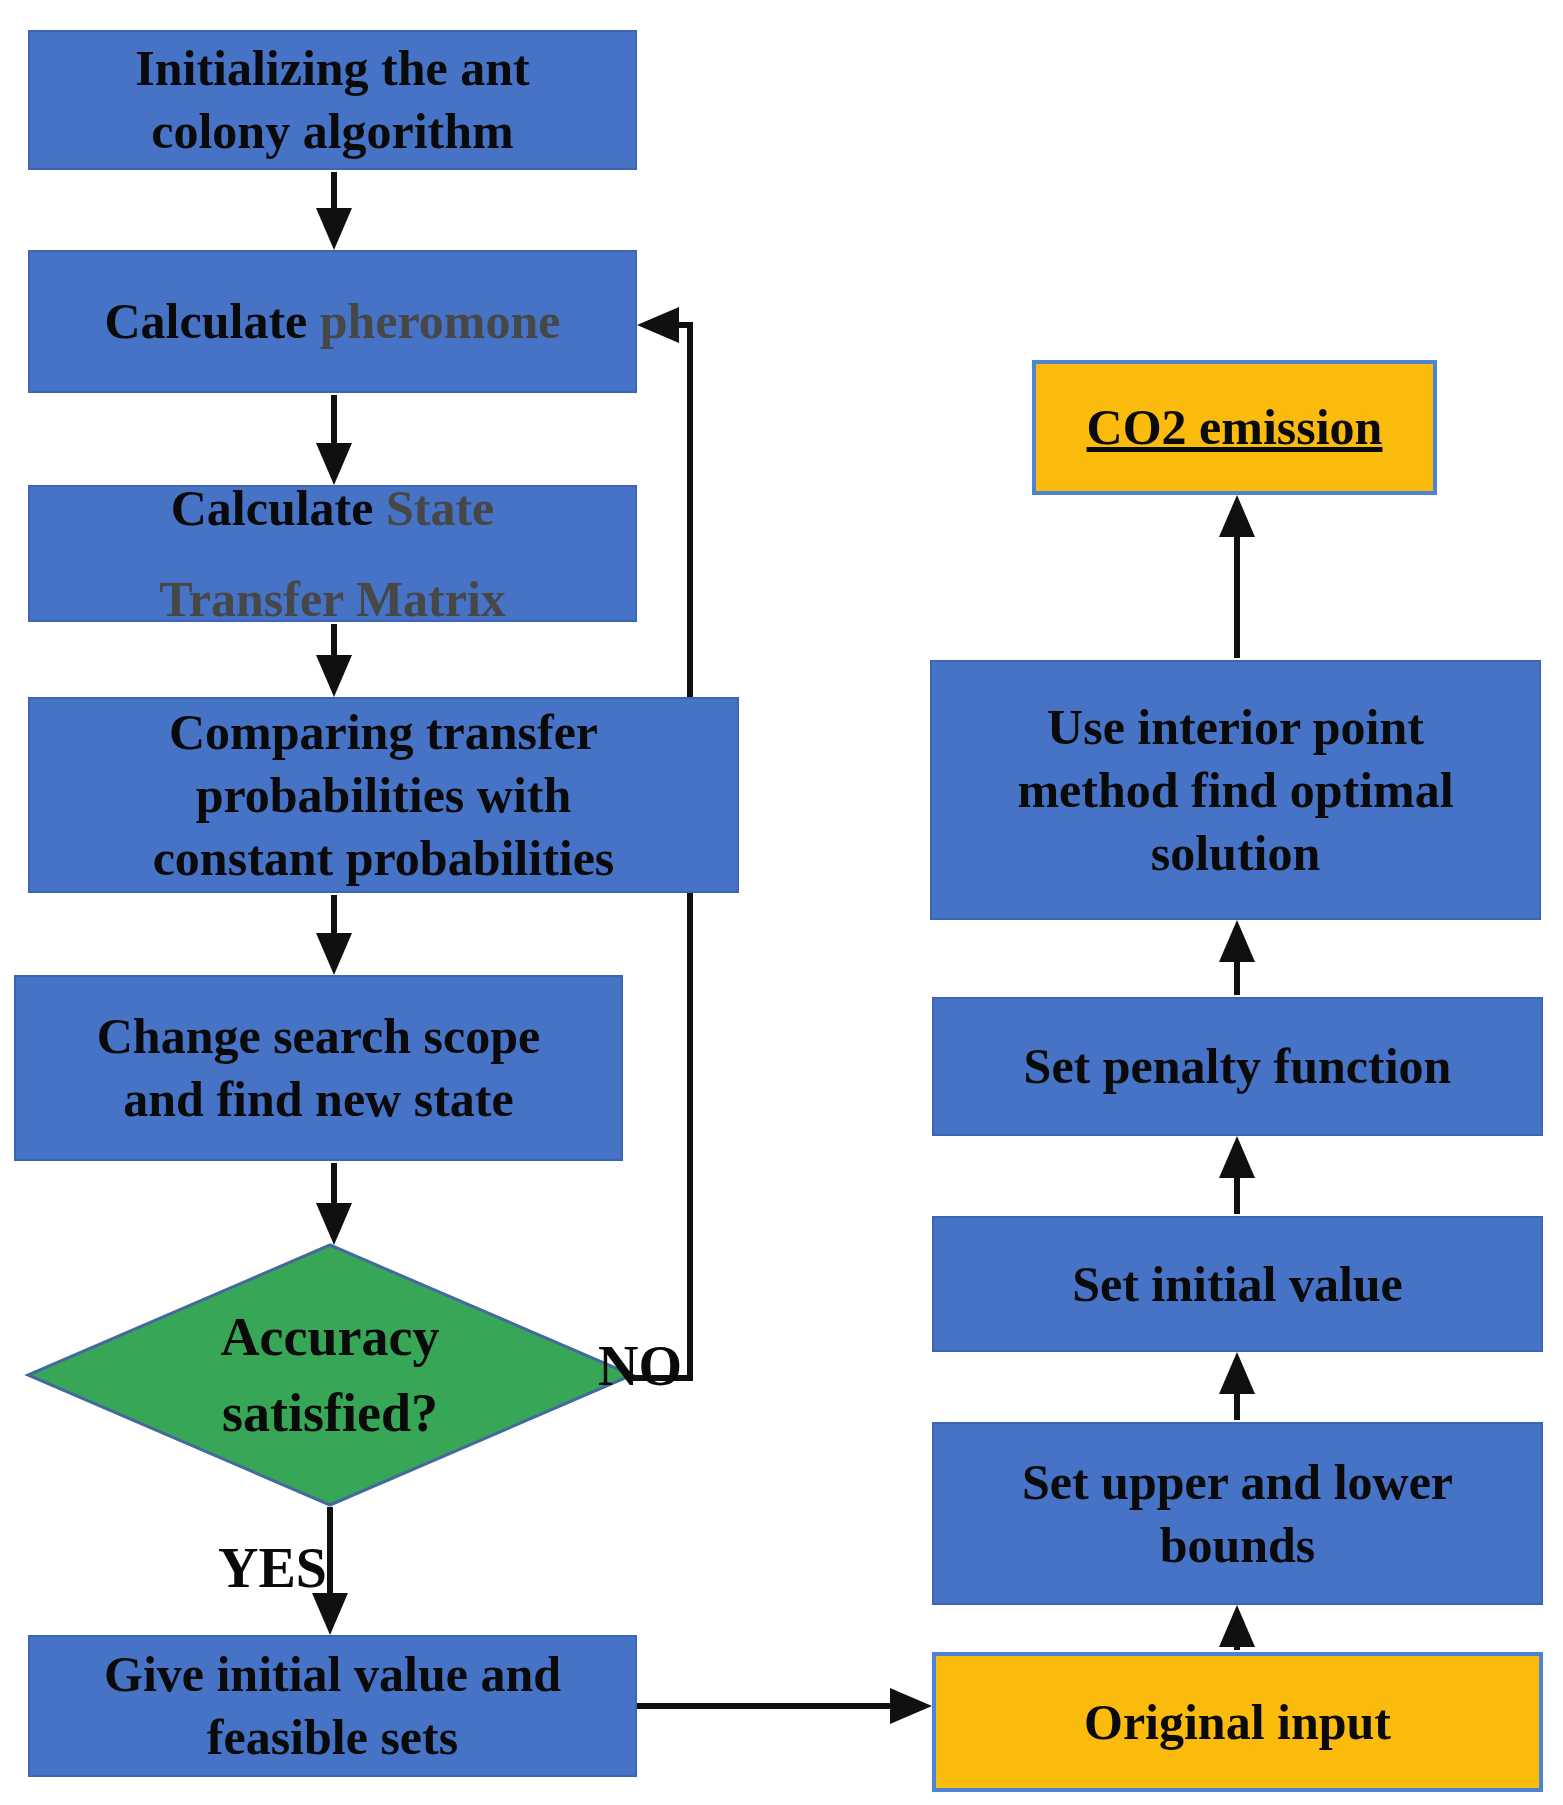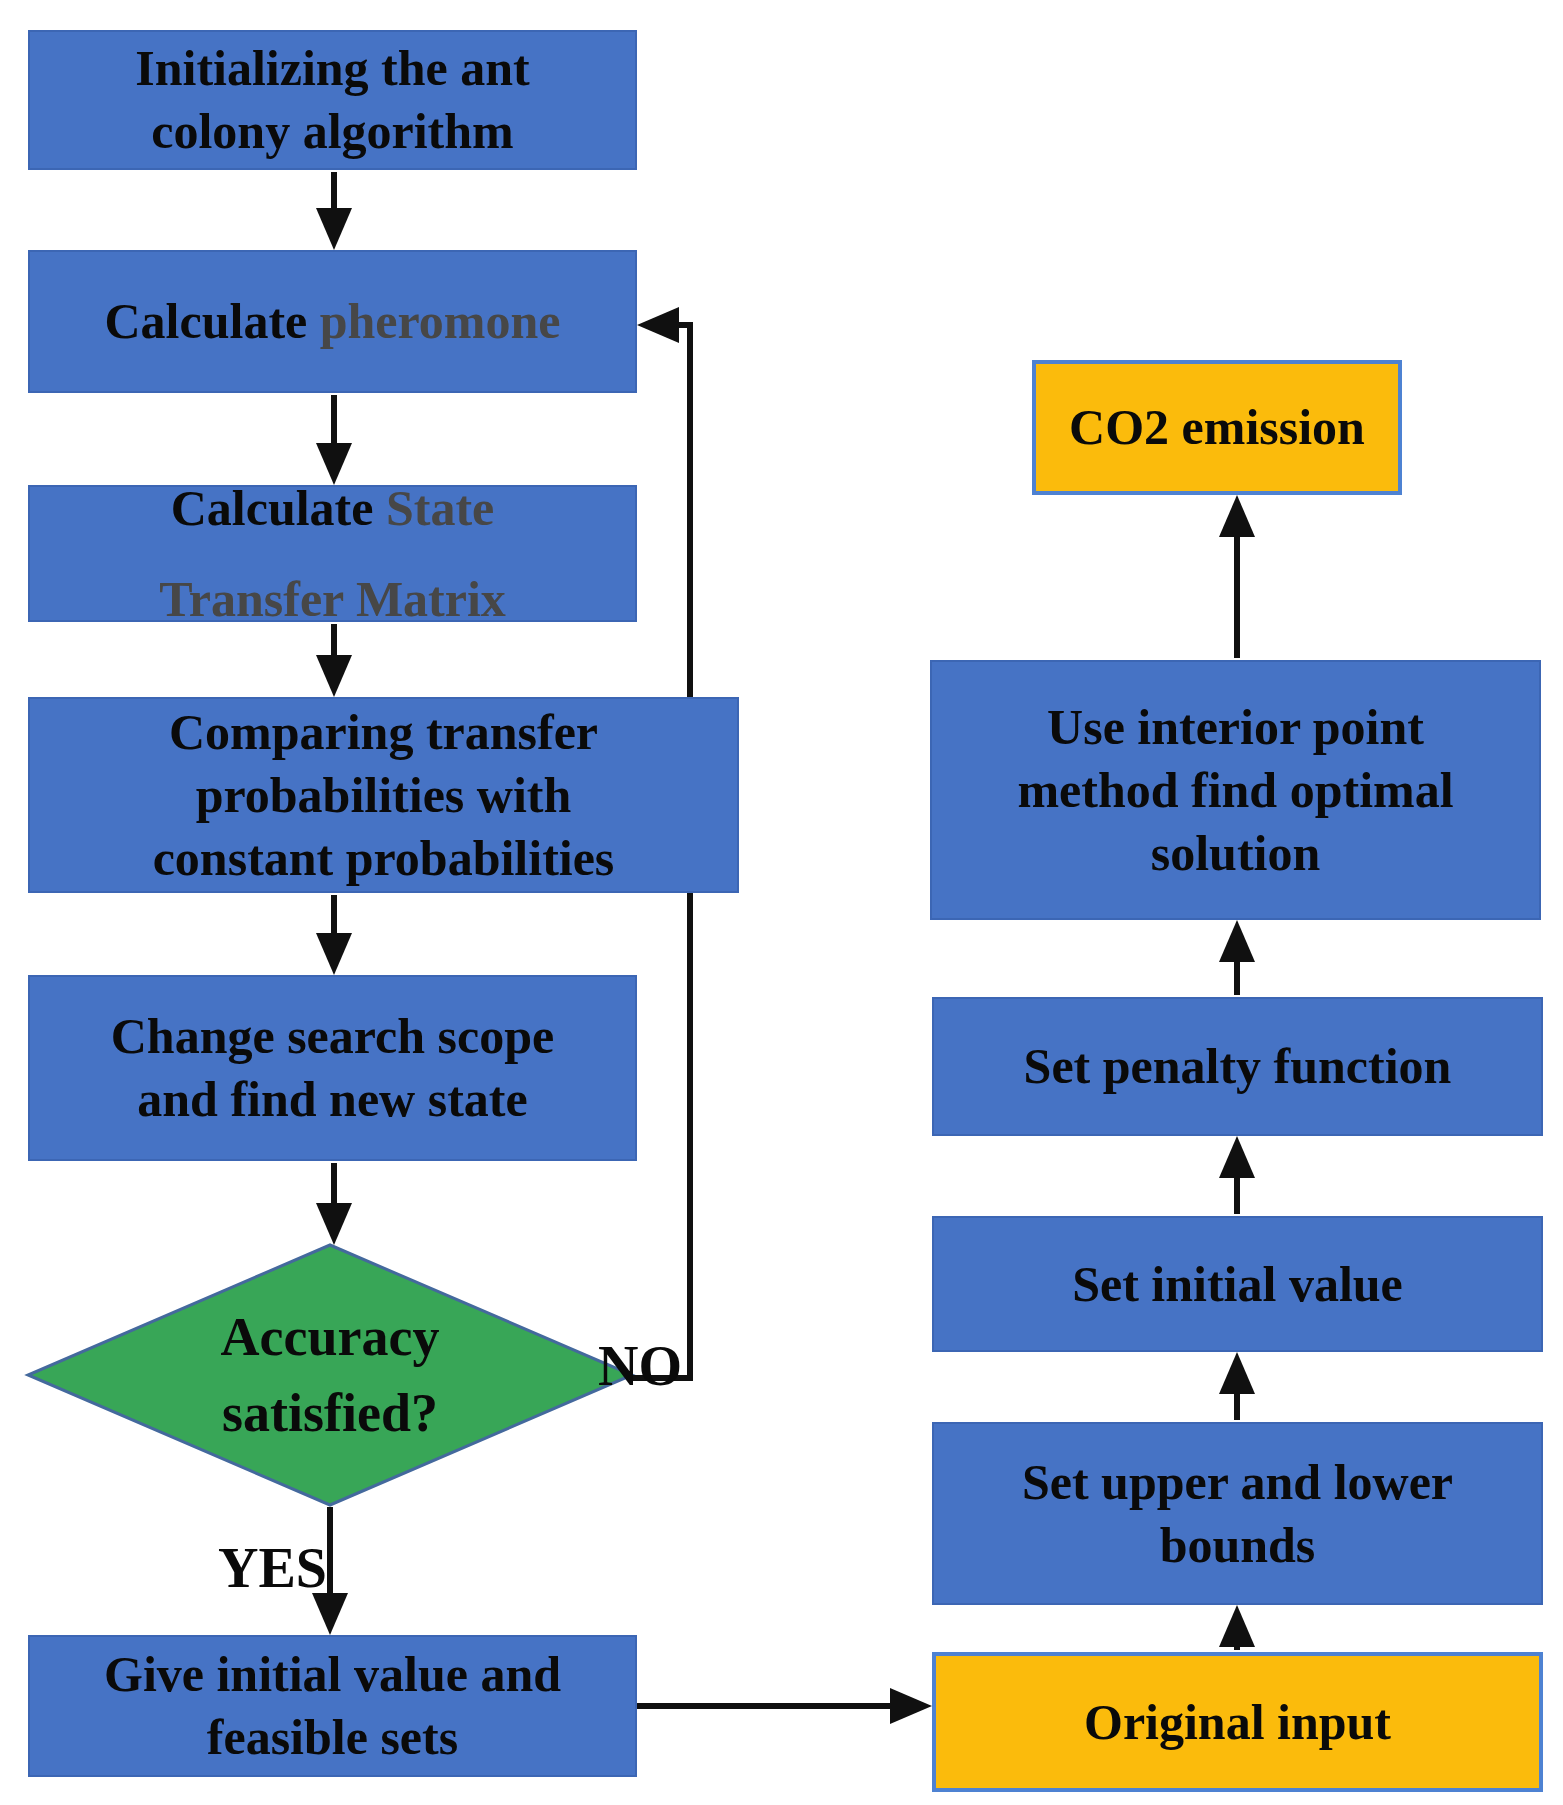--- a/index.html
+++ b/index.html
@@ -78,34 +78,34 @@
 
   <div class="node blue" style="left:28px; top:485px; width:609px; height:137px;gap:28px;">
     <div class="line"><span>Calculate</span> <span class="gray">State</span></div>
     <div class="line gray">Transfer Matrix</div>
   </div>
 
   <div class="node blue multiline" style="left:28px; top:697px; width:711px; height:196px;">Comparing transfer
 probabilities with
 constant probabilities</div>
 
-  <div class="node blue multiline" style="left:28px; top:975px; width:609px; height:186px;">Change search scope
+  <div class="node blue multiline" style="left:14px; top:975px; width:609px; height:186px;">Change search scope
 and find new state</div>
 
   <div class="decision-text" style="left:105px; top:1292px; width:450px; height:166px;">Accuracy
 satisfied?</div>
 
   <div class="flow-label" style="left:585px; top:1312px; width:110px;margin-top:24px;">NO</div>
 
   <div class="flow-label" style="left:205px; top:1538px; width:135px;">YES</div>
 
   <div class="node blue multiline" style="left:28px; top:1635px; width:609px; height:142px;">Give initial value and
 feasible sets</div>
 
-  <div class="node orange" style="left:1032px; top:360px; width:370px; height:135px;">CO2 emission</div>
+  <div class="node orange" style="left:1032px; top:360px; width:405px; height:135px;text-decoration:underline;">CO2 emission</div>
 
   <div class="node blue multiline" style="left:930px; top:660px; width:611px; height:260px;">Use interior point
 method find optimal
 solution</div>
 
   <div class="node blue" style="left:932px; top:997px; width:611px; height:139px;">Set penalty function</div>
 
   <div class="node blue" style="left:932px; top:1216px; width:611px; height:136px;">Set initial value</div>
 
   <div class="node blue multiline" style="left:932px; top:1422px; width:611px; height:183px;">Set upper and lower

